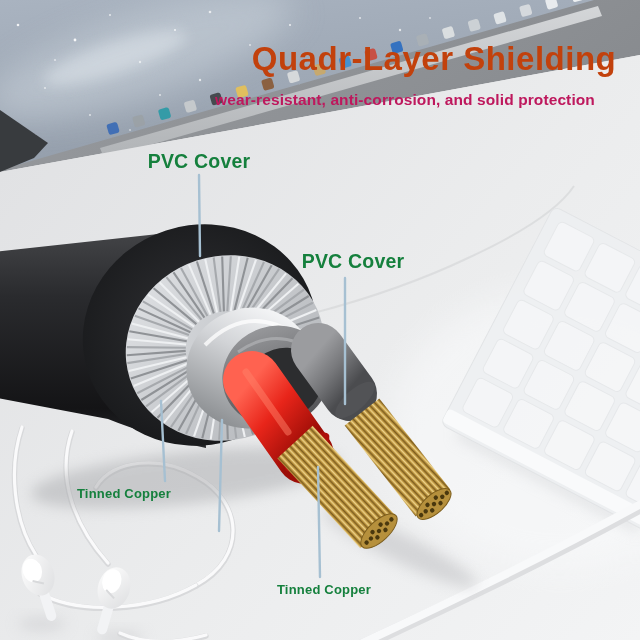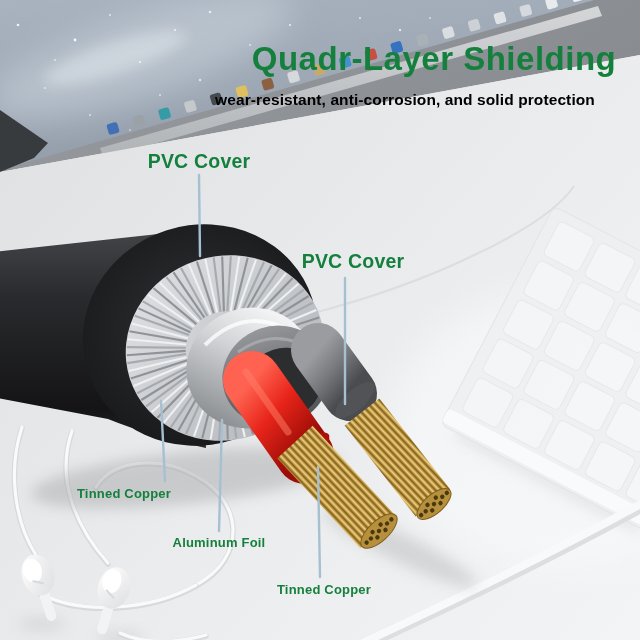--- a/index.html
+++ b/index.html
@@ -1,22 +1,22 @@
 <!DOCTYPE html>
 <html><head>
 <meta charset="utf-8">
 <style>
   html,body{margin:0;padding:0;background:#e9eaec;}
   #stage{position:relative;width:640px;height:640px;overflow:hidden;
          font-family:"Liberation Sans",sans-serif;background:#e9eaec;}
   #scene{position:absolute;left:0;top:0;}
   .title{position:absolute;transform:translateX(-50%);white-space:nowrap;
-         font-weight:700;font-size:33px;letter-spacing:.5px;color:#15803d;}
+         font-weight:700;font-size:33px;letter-spacing:.5px;color:#c2410c;}
   .subtitle{position:absolute;transform:translateX(-50%);white-space:nowrap;
-         font-weight:700;font-size:15.5px;letter-spacing:.1px;color:#000000;}
+         font-weight:700;font-size:15.5px;letter-spacing:.1px;color:#be185d;}
   .label{position:absolute;transform:translateX(-50%);white-space:nowrap;
          font-weight:700;font-size:19.5px;letter-spacing:.2px;color:#15803d;}
   .label.sm{font-size:13px;}
 </style>
 </head>
 <body>
 
 <div id="stage">
 
 <svg id="scene" width="640" height="640" viewBox="0 0 640 640">
@@ -369,16 +369,15 @@
     <line x1="318" y1="467" x2="320" y2="577"></line>
   </g>
 </svg>
 
 <div class="title" style="left:434px;top:40px">Quadr-Layer Shielding</div>
 <div class="subtitle" style="left:405px;top:91px">wear-resistant, anti-corrosion, and solid protection</div>
 
 <div class="label" style="left:199px;top:150px">PVC Cover</div>
 <div class="label" style="left:353px;top:250px">PVC Cover</div>
 <div class="label sm" style="left:124px;top:486px">Tinned Copper</div>
-<div class="label sm" style="left:219px;top:535px">Aluminum Foil</div>
 <div class="label sm" style="left:324px;top:582px">Tinned Copper</div>
 
 </div>
 
 </body></html>

